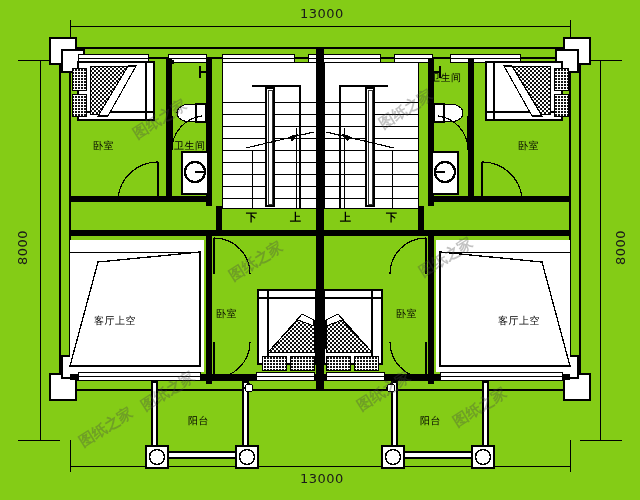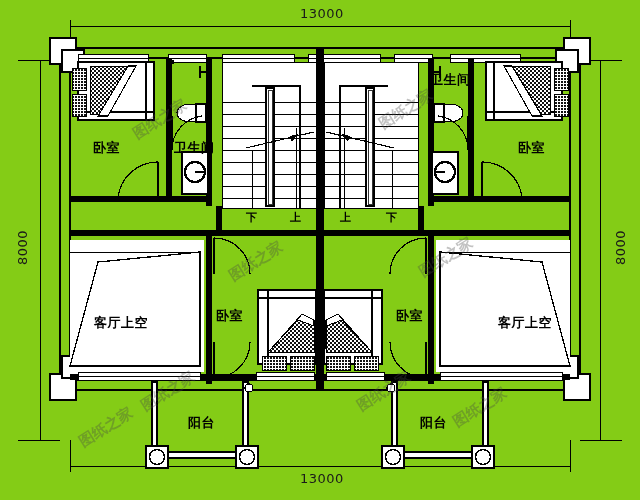--- a/index.html
+++ b/index.html
@@ -30,22 +30,22 @@
     letter-spacing: 0.5px;
     white-space: nowrap;
   }
   .dim-label.vertical {
     transform: rotate(-90deg);
     transform-origin: center center;
   }
   .room-label {
     position: absolute;
     font-family: "DejaVu Sans", "Liberation Sans", sans-serif;
-    font-size: 13px;
-    font-weight: 700;
+    font-size: 10px;
+    font-weight: 400;
     color: #000000;
     white-space: nowrap;
     letter-spacing: 0.5px;
   }
   .stair-label {
     position: absolute;
     font-family: "DejaVu Sans", "Liberation Sans", sans-serif;
     font-size: 11px;
     font-weight: 700;
     color: #000000;

